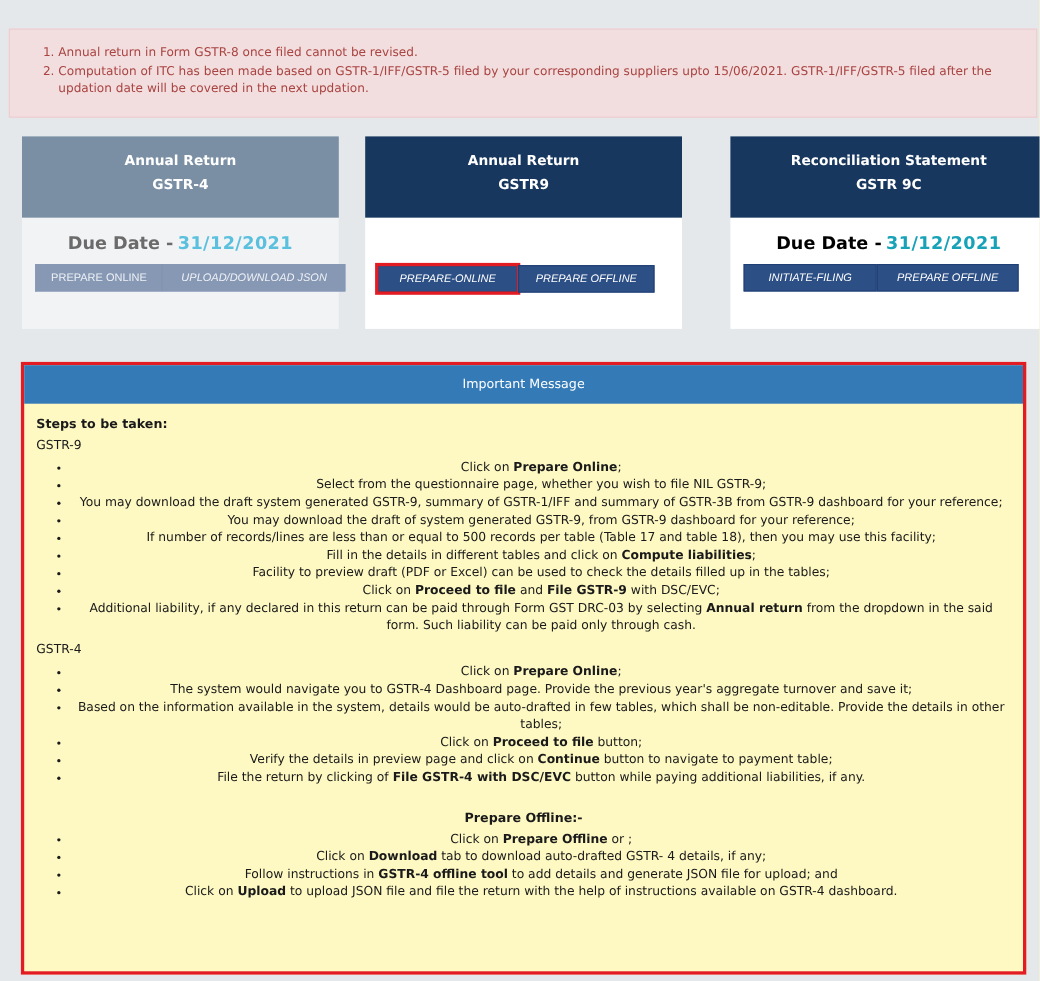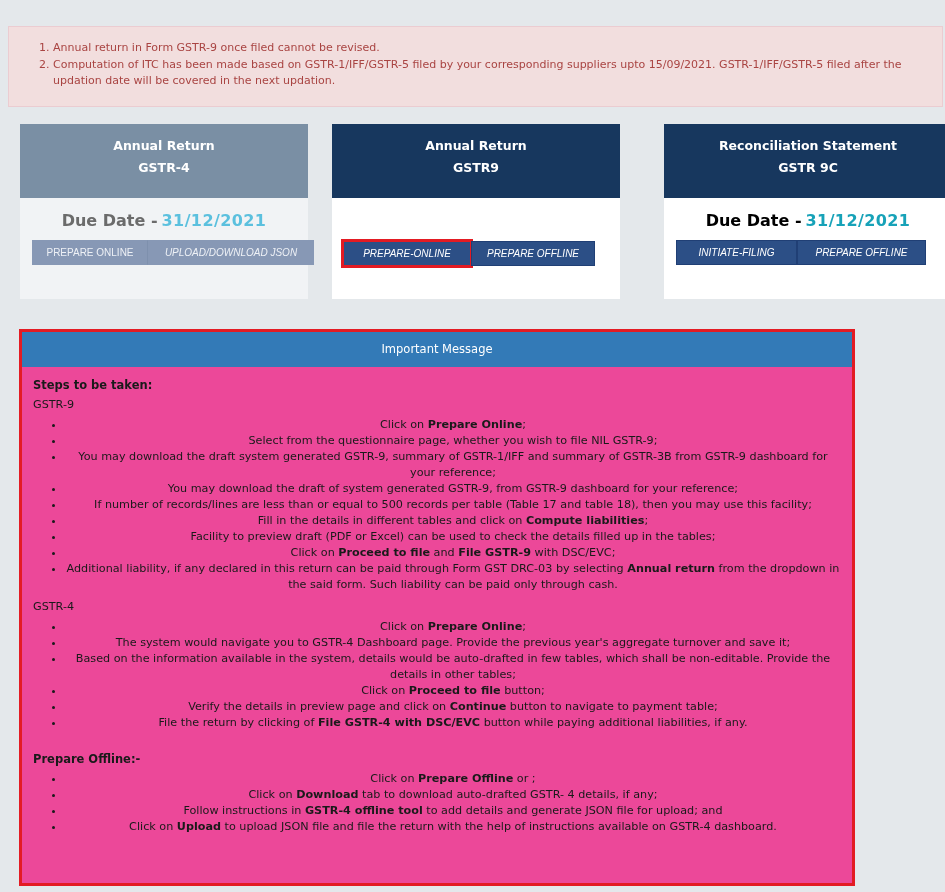--- a/index.html
+++ b/index.html
@@ -38,41 +38,41 @@
     .card1 .due .date { color: #5bc0de; }
     .card1 .btn { background: #8798b5; border-color: #8798b5; color: #eef1f6; }
     .card2 { left: 332px; width: 288px; }
     .card2 .card-head, .card3 .card-head { background: #17375e; }
     .card2 .card-body, .card3 .card-body { background: #fff; }
     .card3 { left: 664px; width: 288px; }
     .card3 .due { color: #000; }
     .btn-dark { background: #2c4f86; font-style: italic; }
     .highlight { outline: 3px solid #e31b23; outline-offset: -1px; }
     .modal {
-      position: absolute; left: 19px; top: 329px; width: 836px; height: 557px;
-      border: 3px solid #e31b23; background: #ec4899;
+      position: absolute; left: 19px; top: 329px; width: 914px; height: 557px;
+      border: 3px solid #e31b23; background: #fef9c3;
     }
     .modal-head {
       background: #337ab7; color: #fff; text-align: center; height: 35px;
       line-height: 35px; font-size: 11.5px;
     }
     .modal-body { padding: 10px 11px 0 11px; font-size: 11.2px; line-height: 16px; }
     .modal-body b { font-weight: bold; }
     .modal-body p { margin-bottom: 4px; }
     .modal-body ul { padding-left: 32px; margin-bottom: 4px; }
     .modal-body li { list-style: disc; text-align: center; }
     .modal-body .h { font-weight: bold; font-size: 11.5px; }
   </style>
 </head>
 <body>
 
 <div class="notice">
   <ol>
-    <li>Annual return in Form GSTR-9 once filed cannot be revised.</li>
-    <li>Computation of ITC has been made based on GSTR-1/IFF/GSTR-5 filed by your corresponding suppliers upto 15/09/2021. GSTR-1/IFF/GSTR-5 filed after the updation date will be covered in the next updation.</li>
+    <li>Annual return in Form GSTR-8 once filed cannot be revised.</li>
+    <li>Computation of ITC has been made based on GSTR-1/IFF/GSTR-5 filed by your corresponding suppliers upto 15/06/2021. GSTR-1/IFF/GSTR-5 filed after the updation date will be covered in the next updation.</li>
   </ol>
 </div>
 
 <div class="card card1">
   <div class="card-head">
     <div>Annual Return</div>
     <div>GSTR-4</div>
   </div>
   <div class="card-body">
     <div class="due">
@@ -132,21 +132,21 @@
       </ul>
     <p style="margin-top:6px;">GSTR-4</p>
     <ul>
         <li>Click on <b>Prepare Online</b>;</li>
         <li>The system would navigate you to GSTR-4 Dashboard page. Provide the previous year's aggregate turnover and save it;</li>
         <li>Based on the information available in the system, details would be auto-drafted in few tables, which shall be non-editable. Provide the details in other tables;</li>
         <li>Click on <b>Proceed to file</b> button;</li>
         <li>Verify the details in preview page and click on <b>Continue</b> button to navigate to payment table;</li>
         <li>File the return by clicking of <b>File GSTR-4 with DSC/EVC</b> button while paying additional liabilities, if any.</li>
       </ul>
-    <p class="h" style="margin-top:20px;">Prepare Offline:-</p>
+    <p class="h" style="margin-top:20px;text-align:center;">Prepare Offline:-</p>
     <ul>
         <li>Click on <b>Prepare Offline</b> or ;</li>
         <li>Click on <b>Download</b> tab to download auto-drafted GSTR- 4 details, if any;</li>
         <li>Follow instructions in <b>GSTR-4 offline tool</b> to add details and generate JSON file for upload; and</li>
         <li>Click on <b>Upload</b> to upload JSON file and file the return with the help of instructions available on GSTR-4 dashboard.</li>
       </ul>
   </div>
 </div>
 
 </body></html>

